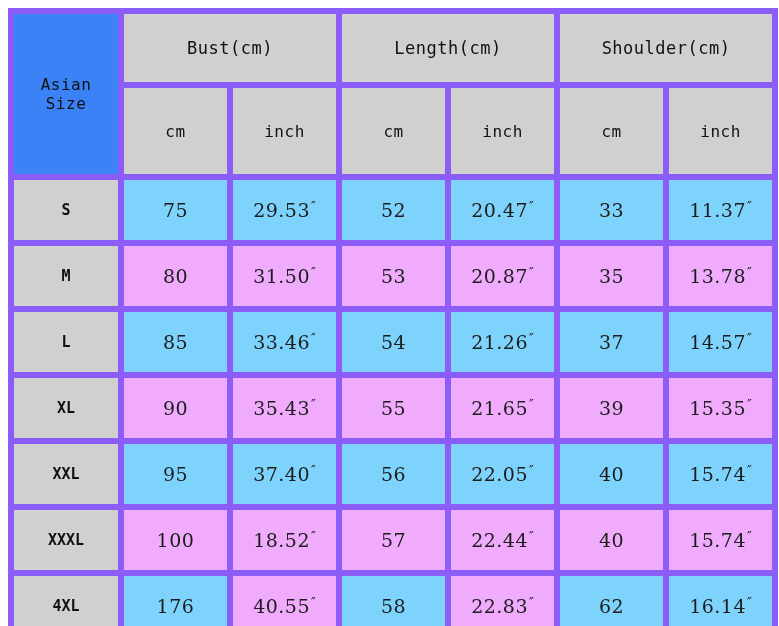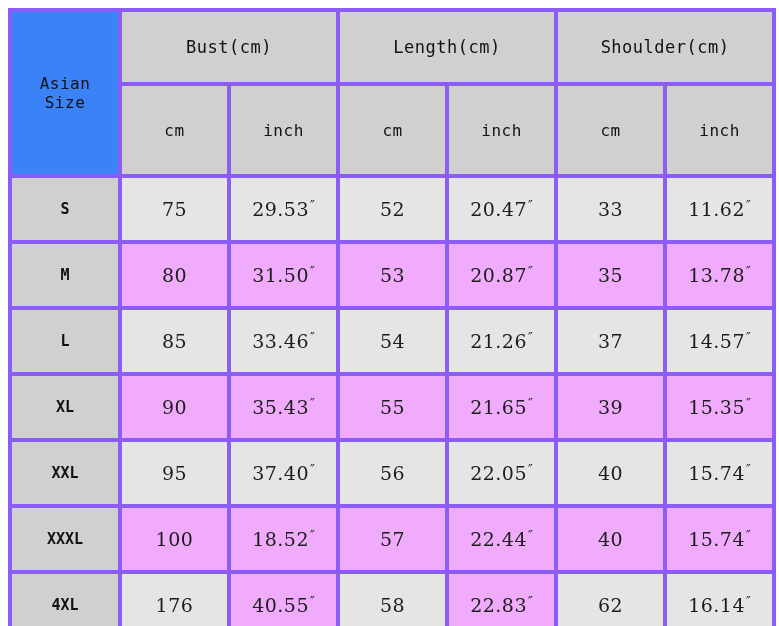--- a/index.html
+++ b/index.html
@@ -27,21 +27,21 @@
     border-collapse: collapse;
     table-layout: fixed;
     width: 765px;
     height: 612px;
     border: 2px solid #1a1a1a;
     box-sizing: border-box;
   }
 
   table.size-table td,
   table.size-table th {
-    border: 4px solid #8b5cf6;
+    border: 6px solid #8b5cf6;
     text-align: center;
     vertical-align: middle;
     padding: 16px;
     box-sizing: border-box;
   }
 
   
   col.c-size   { width: 110px; }
   col.c-data   { width: 109px; }
 
@@ -73,21 +73,21 @@
   
   td.size-cell {
     background: #d0d0d0;
     font-weight: bold;
     font-size: 15px;
     letter-spacing: 0px;
     color: #111;
     height: 66px;
   }
   td.val {
-    background: #e5e5e5;
+    background: #7dd3fc;
     font-family: "DejaVu Serif", "Liberation Serif", serif;
     font-size: 19px;
     color: #1c1c1c;
     height: 66px;
   }
   td.val.hl {
     background: #f0abfc;
   }
 
   .inchmark {
@@ -129,21 +129,21 @@
       </tr>
     </thead>
     <tbody id="tbody">
         <tr>
           <td class="size-cell">S</td>
           <td class="val"><span class="valnum">75</span></td>
           <td class="val"><span class="valnum">29.53</span><span class="inchmark">″</span></td>
           <td class="val"><span class="valnum">52</span></td>
           <td class="val"><span class="valnum">20.47</span><span class="inchmark">″</span></td>
           <td class="val"><span class="valnum">33</span></td>
-          <td class="val"><span class="valnum">11.62</span><span class="inchmark">″</span></td>
+          <td class="val"><span class="valnum">11.37</span><span class="inchmark">″</span></td>
         </tr>
         <tr>
           <td class="size-cell">M</td>
           <td class="val hl"><span class="valnum">80</span></td>
           <td class="val hl"><span class="valnum">31.50</span><span class="inchmark">″</span></td>
           <td class="val hl"><span class="valnum">53</span></td>
           <td class="val hl"><span class="valnum">20.87</span><span class="inchmark">″</span></td>
           <td class="val hl"><span class="valnum">35</span></td>
           <td class="val hl"><span class="valnum">13.78</span><span class="inchmark">″</span></td>
         </tr>

